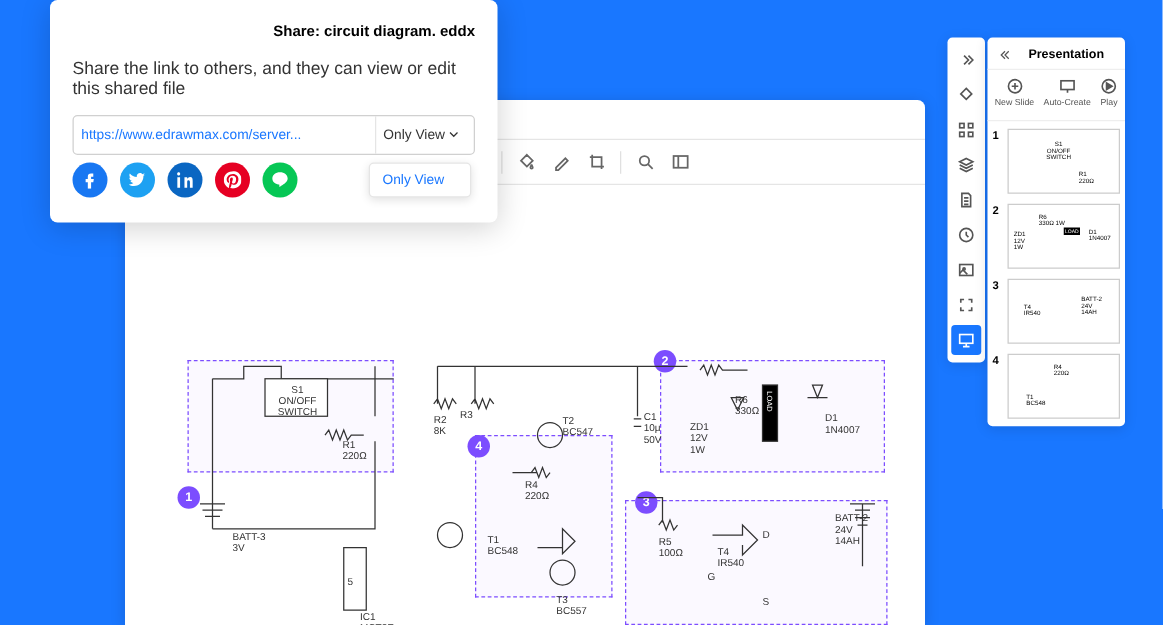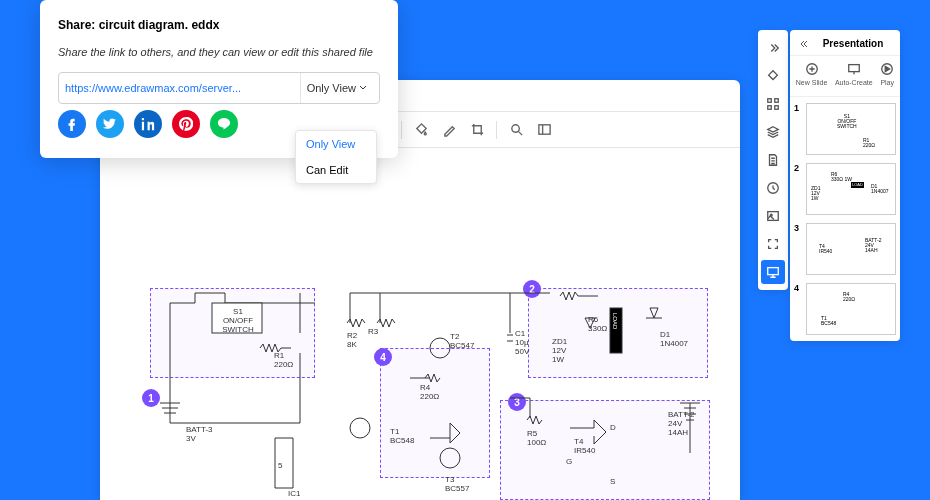--- a/index.html
+++ b/index.html
@@ -10,22 +10,22 @@
 .tool { width: 18px; height: 18px; display: flex; align-items: center; justify-content: center; color: #666; font-size: 13px; cursor: pointer; }
 .tool svg { width: 15px; height: 15px; stroke: #666; fill: none; stroke-width: 1.5; }
 .divider { width: 1px; height: 18px; background: #e0e0e0; }
 .canvas { position: relative; width: 100%; height: 100%; background: #fff; overflow: hidden; }
 .schematic { position: absolute; left: 40px; top: 80px; font-size: 9px; font-family: Arial, sans-serif; color: #333; }
 .region { position: absolute; border: 1.5px dashed #7c4dff; background: rgba(124,77,255,.03); }
 .tag { position: absolute; width: 18px; height: 18px; border-radius: 50%; background: #7c4dff; color: #fff; font-size: 10px; font-weight: 600; display: flex; align-items: center; justify-content: center; }
 .lbl { position: absolute; font-size: 8px; line-height: 1.1; white-space: pre; }
 
 .share { position: absolute; left: 40px; top: 0; width: 358px; background: #fff; border-radius: 6px; box-shadow: 0 4px 24px rgba(0,0,0,.18); padding: 18px 18px 20px; }
-.share h3 { text-align: left; font-size: 12px; font-weight: 600; margin-bottom: 14px; }
-.share .desc { font-size: 11px; color: #333; margin-bottom: 14px; font-style: italic; }
+.share h3 { text-align: right; font-size: 12px; font-weight: 600; margin-bottom: 14px; }
+.share .desc { font-size: 14px; color: #333; margin-bottom: 14px; }
 .linkrow { display: flex; gap: 6px; align-items: stretch; margin-bottom: 6px; }
 .linkbox { flex: 1; border: 1px solid #d0d0d0; border-radius: 4px; display: flex; align-items: center; padding: 0 6px; height: 32px; }
 .linkbox a { color: #1977ff; font-size: 11px; text-decoration: none; overflow: hidden; text-overflow: ellipsis; white-space: nowrap; flex: 1; }
 .perm { font-size: 11px; color: #333; padding: 0 6px; display: flex; align-items: center; gap: 3px; cursor: pointer; border-left: 1px solid #e5e5e5; height: 100%; }
 .copybtn { background: #1d9aff; color: #fff; border: none; border-radius: 4px; padding: 0 14px; font-size: 11px; cursor: pointer; }
 .permdrop { position: absolute; left: 255px; top: 130px; width: 82px; background: #fff; border: 1px solid #e5e5e5; border-radius: 4px; box-shadow: 0 2px 8px rgba(0,0,0,.12); font-size: 11px; overflow: hidden; }
 .permdrop div { padding: 7px 10px; cursor: pointer; }
 .permdrop div.sel { color: #1977ff; }
 .shareto { font-size: 11px; color: #333; margin-top: 24px; margin-bottom: 10px; }
 .social { display: flex; gap: 10px; }
@@ -237,21 +237,20 @@
       <div class="perm">
         <span>Only View</span>
         <svg width="8" height="8" viewBox="0 0 8 8">
             <path d="M1 2l3 3 3-3" stroke="#333" fill="none"></path>
           </svg>
       </div>
     </div>
   </div>
   <div class="permdrop">
     <div class="sel">Only View</div>
-    <div>Can Edit</div>
   </div>
   <div class="social">
     <div class="sbtn" style="background:#1877f2">
         <svg viewBox="0 0 16 16">
           <path d="M9 5H11V2H9C7 2 6 3 6 5V7H4V10H6V16H9V10H11L11.5 7H9V5.5C9 5 9 5 9 5Z"></path>
         </svg>
       </div>
     <div class="sbtn" style="background:#1da1f2">
         <svg viewBox="0 0 16 16">
           <path d="M15 3c-.6.3-1.2.5-1.8.6.6-.4 1.1-1 1.3-1.7-.6.4-1.3.6-2 .8C12 2 11.2 1.6 10.3 1.6c-1.7 0-3 1.4-3 3 0 .2 0 .5.1.7C4.9 5.2 2.6 4 1 2c-.3.5-.4 1-.4 1.6 0 1 .5 2 1.3 2.5-.5 0-1-.1-1.4-.4 0 1.5 1 2.7 2.4 3-.3.1-.5.1-.8.1-.2 0-.4 0-.6-.1.4 1.2 1.5 2 2.8 2.1-1 .8-2.3 1.3-3.7 1.3H0c1.4.9 3 1.4 4.7 1.4 5.6 0 8.7-4.7 8.7-8.7v-.4c.6-.4 1.1-1 1.6-1.6z"></path>

